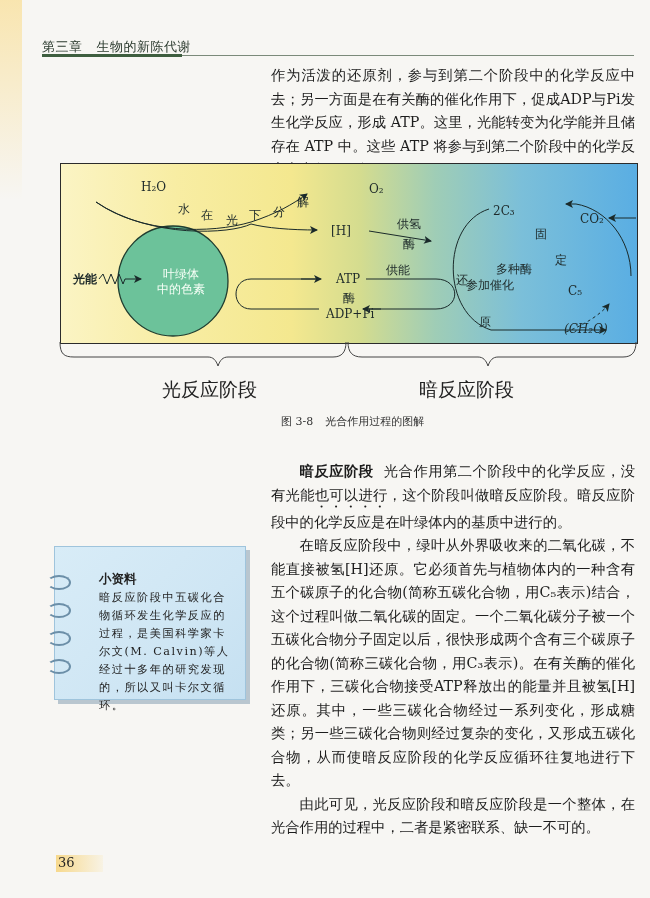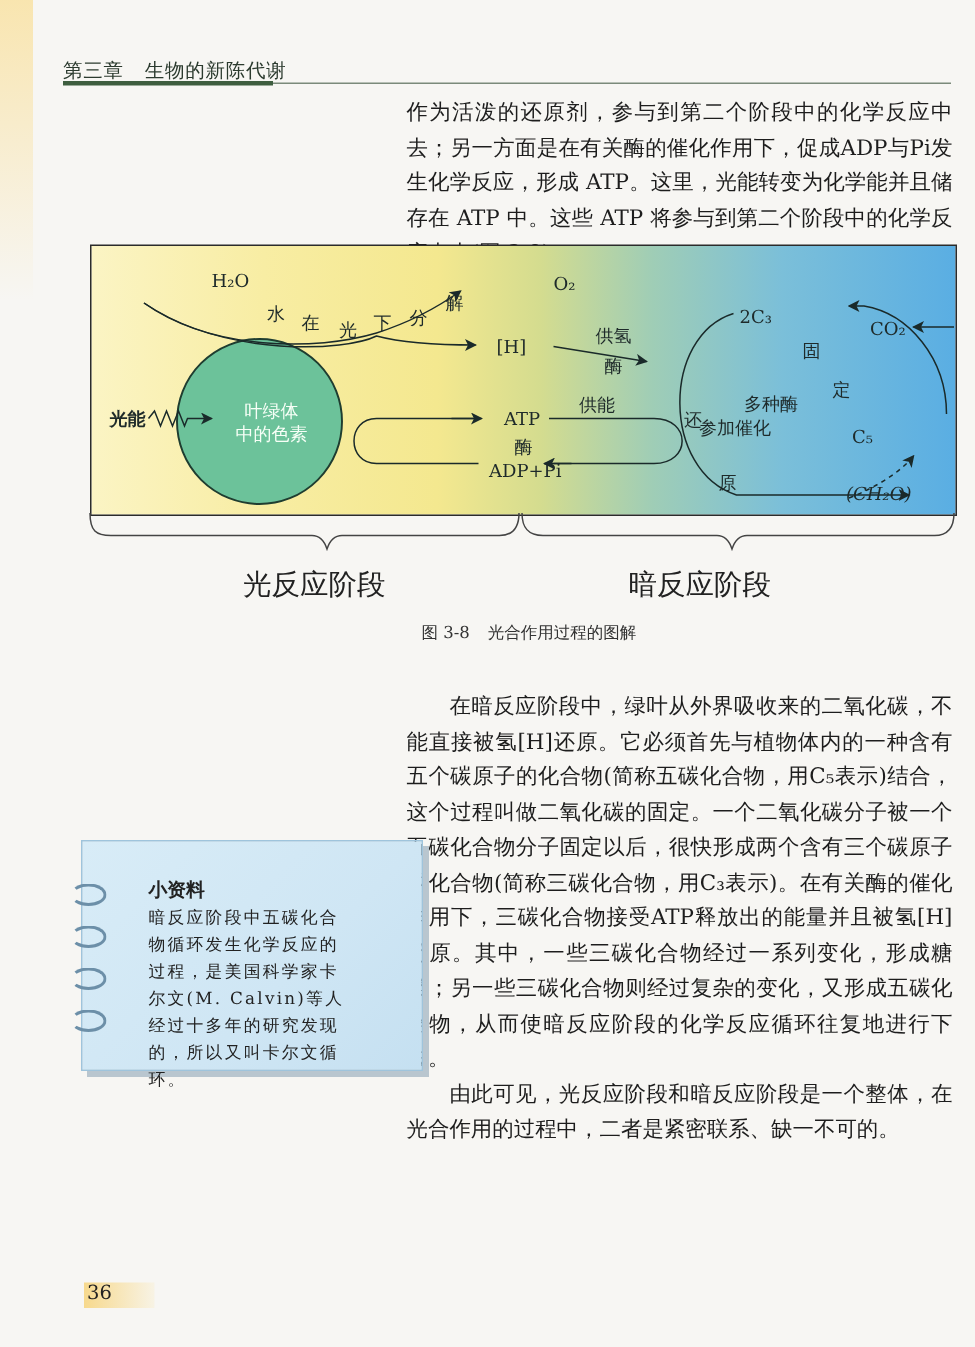--- a/index.html
+++ b/index.html
@@ -42,25 +42,24 @@
     overflow:hidden;
   }
   .diagram svg { position:absolute; left:0; top:0; }
   .dlabel { position:absolute; font-size:12px; color:#1e2a2a; white-space:nowrap; }
   .brace-label { position:absolute; font-size:19px; color:#222; }
   .caption { position:absolute; left:281px; top:414px; font-size:11px; color:#333; }
   .caption .sp { display:inline-block; width:12px; }
 
   
   .note {
-    position:absolute; left:54px; top:560px; width:190px; height:152px;
+    position:absolute; left:54px; top:546px; width:190px; height:152px;
     background:linear-gradient(135deg, #d8ecf7 0%, #cfe6f4 60%, #c5e0f1 100%);
     border:1px solid #9fc4dc;
     box-shadow:4px 4px 0 #b9c6cf;
-    padding-left:36px;
   }
   .note-title { position:absolute; left:44px; top:24px; font-size:12.5px; font-weight:bold; color:#222; }
   .note-body { position:absolute; left:44px; top:42px; width:136px; font-size:11.2px; line-height:18px; letter-spacing:1.5px; color:#222; }
   .ring {
     position:absolute; left:-8px; width:20px; height:11px; border:2px solid #6c8fa8;
     border-radius:50%; border-left-color:transparent; background:transparent;
   }
   .page-number {
     position:absolute; left:56px; top:855px; font-size:13px; color:#222;
     padding:0 28px 2px 2px;
@@ -147,20 +146,21 @@
   <path d="M290,0 C290,10 294,15 304,15 L420,15 C425,15 428,18 430,24 C432,18 435,15 440,15 L565,15 C574,15 578,10 578,0" fill="none" stroke="#444" stroke-width="1"></path>
 </svg>
 <div class="brace-label" style="left:162px; top:377px;">光反应阶段</div>
 <div class="brace-label" style="left:419px; top:377px;">暗反应阶段</div>
 
 <div class="caption">
   <span>图 3-8</span><span class="sp"></span><span>光合作用过程的图解</span>
 </div>
 
 <div class="para" style="left:271px; top:460px; width:364px;">
+  <p class="indent"><span class="bold">暗反应阶段</span>&nbsp;&nbsp;<span>光合作用第二个阶段中的化学反应，没有光能</span><span class="emph">也可以进行</span><span>，这个阶段叫做暗反应阶段。暗反应阶段中的化学反应是在叶绿体内的基质中进行的。</span></p>
   <p class="indent">在暗反应阶段中，绿叶从外界吸收来的二氧化碳，不能直接被氢[H]还原。它必须首先与植物体内的一种含有五个碳原子的化合物(简称五碳化合物，用C₅表示)结合，这个过程叫做二氧化碳的固定。一个二氧化碳分子被一个五碳化合物分子固定以后，很快形成两个含有三个碳原子的化合物(简称三碳化合物，用C₃表示)。在有关酶的催化作用下，三碳化合物接受ATP释放出的能量并且被氢[H]还原。其中，一些三碳化合物经过一系列变化，形成糖类；另一些三碳化合物则经过复杂的变化，又形成五碳化合物，从而使暗反应阶段的化学反应循环往复地进行下去。</p>
   <p class="indent">由此可见，光反应阶段和暗反应阶段是一个整体，在光合作用的过程中，二者是紧密联系、缺一不可的。</p>
 </div>
 
 <div class="note">
   <div class="ring" style="top:28px;"></div>
   <div class="ring" style="top:56px;"></div>
   <div class="ring" style="top:84px;"></div>
   <div class="ring" style="top:112px;"></div>
   <div class="note-title">小资料</div>

